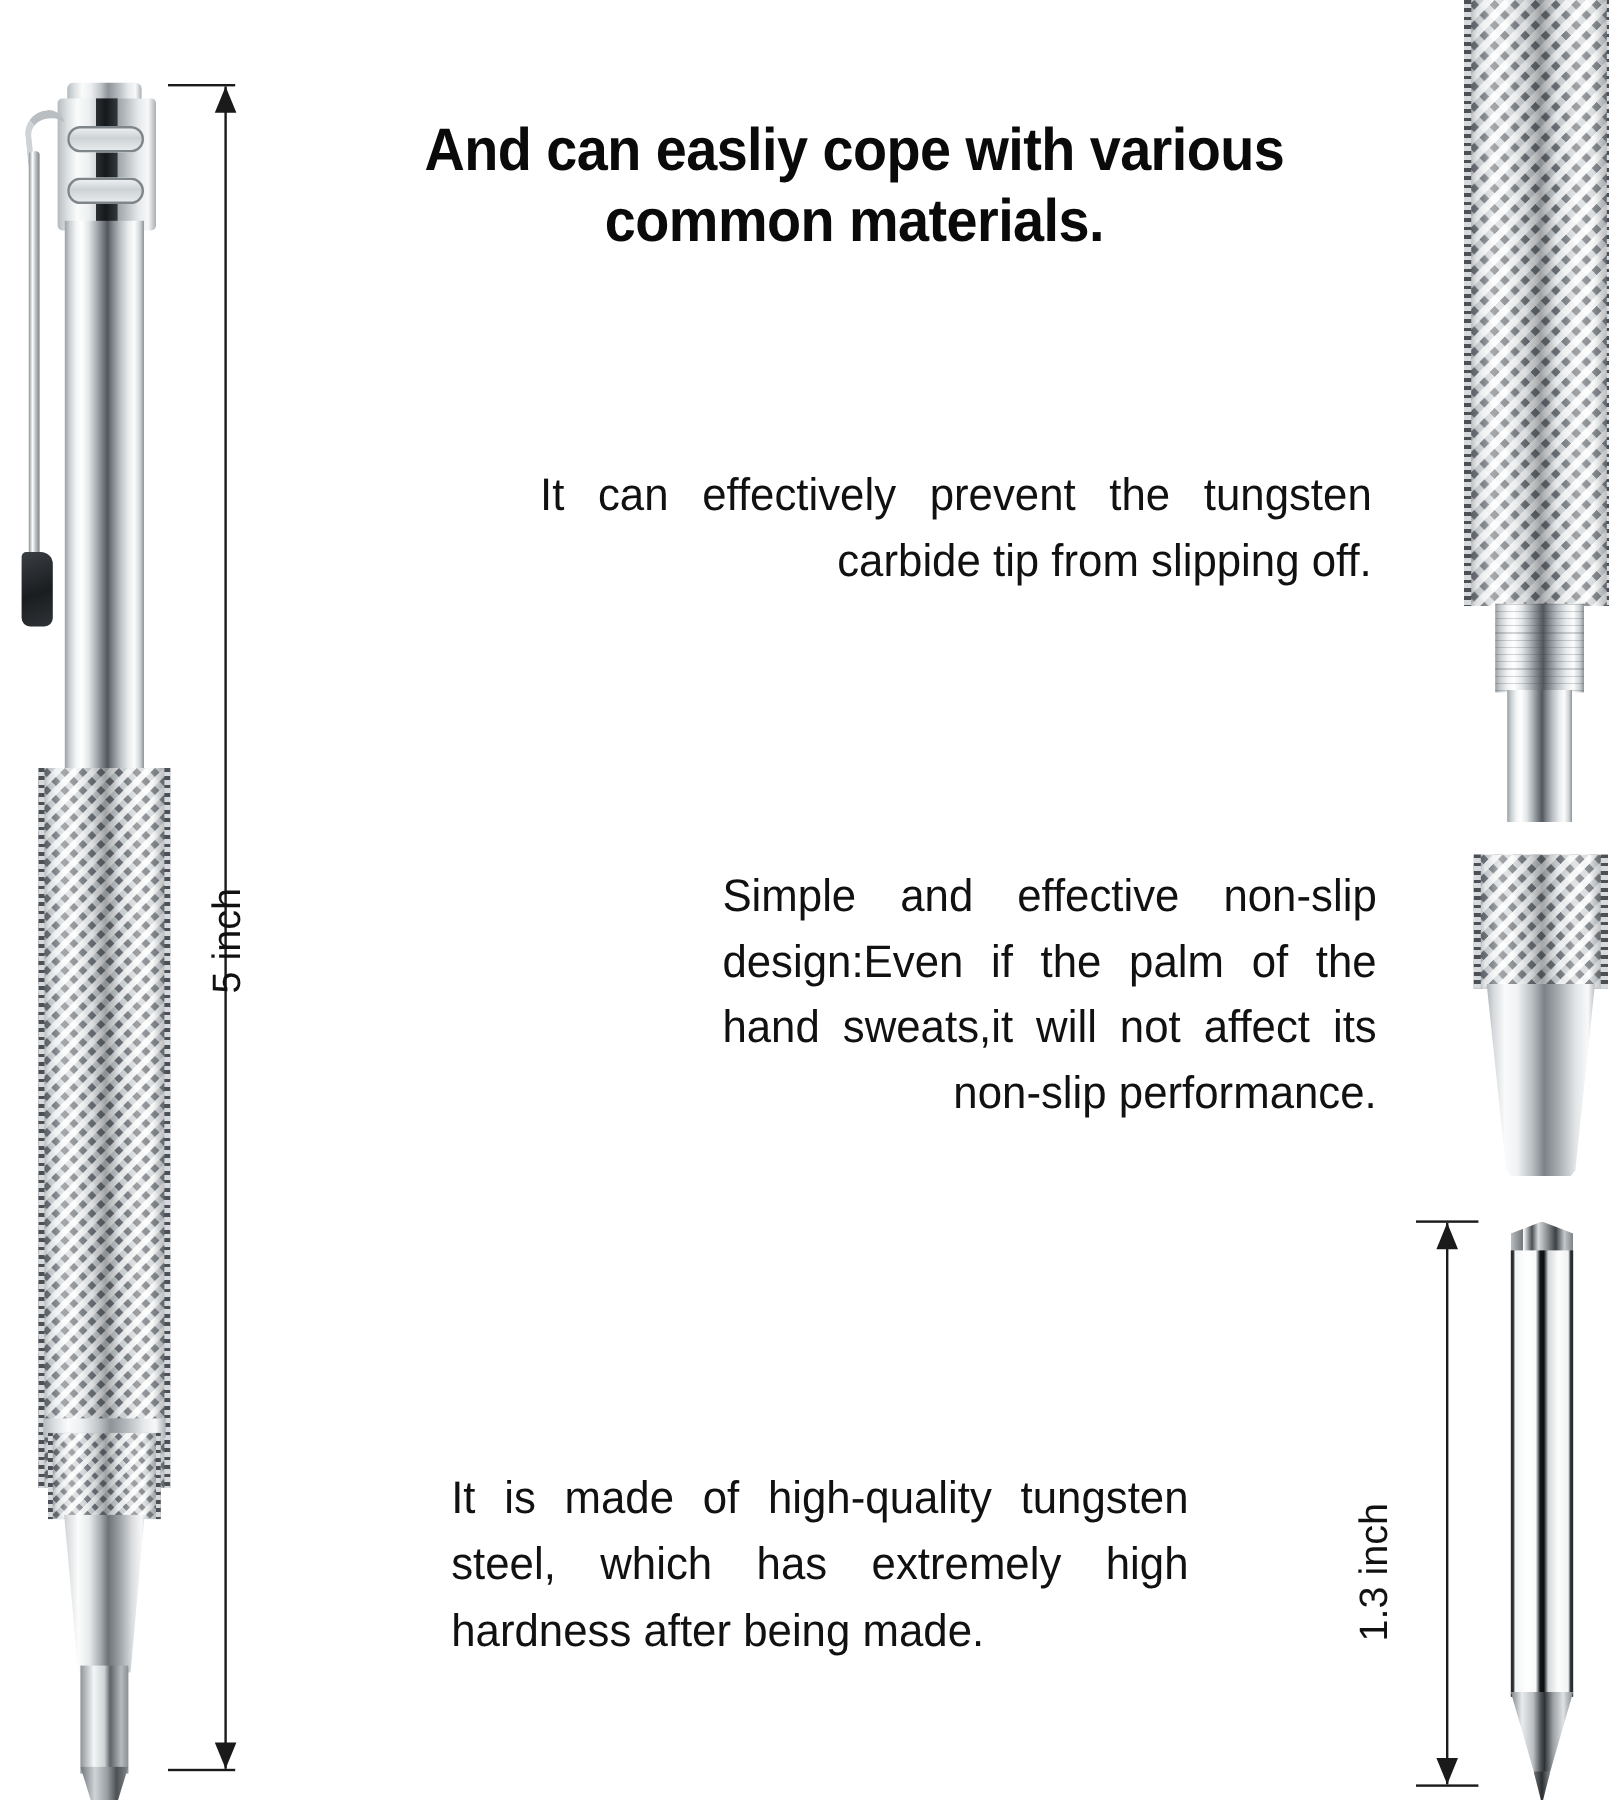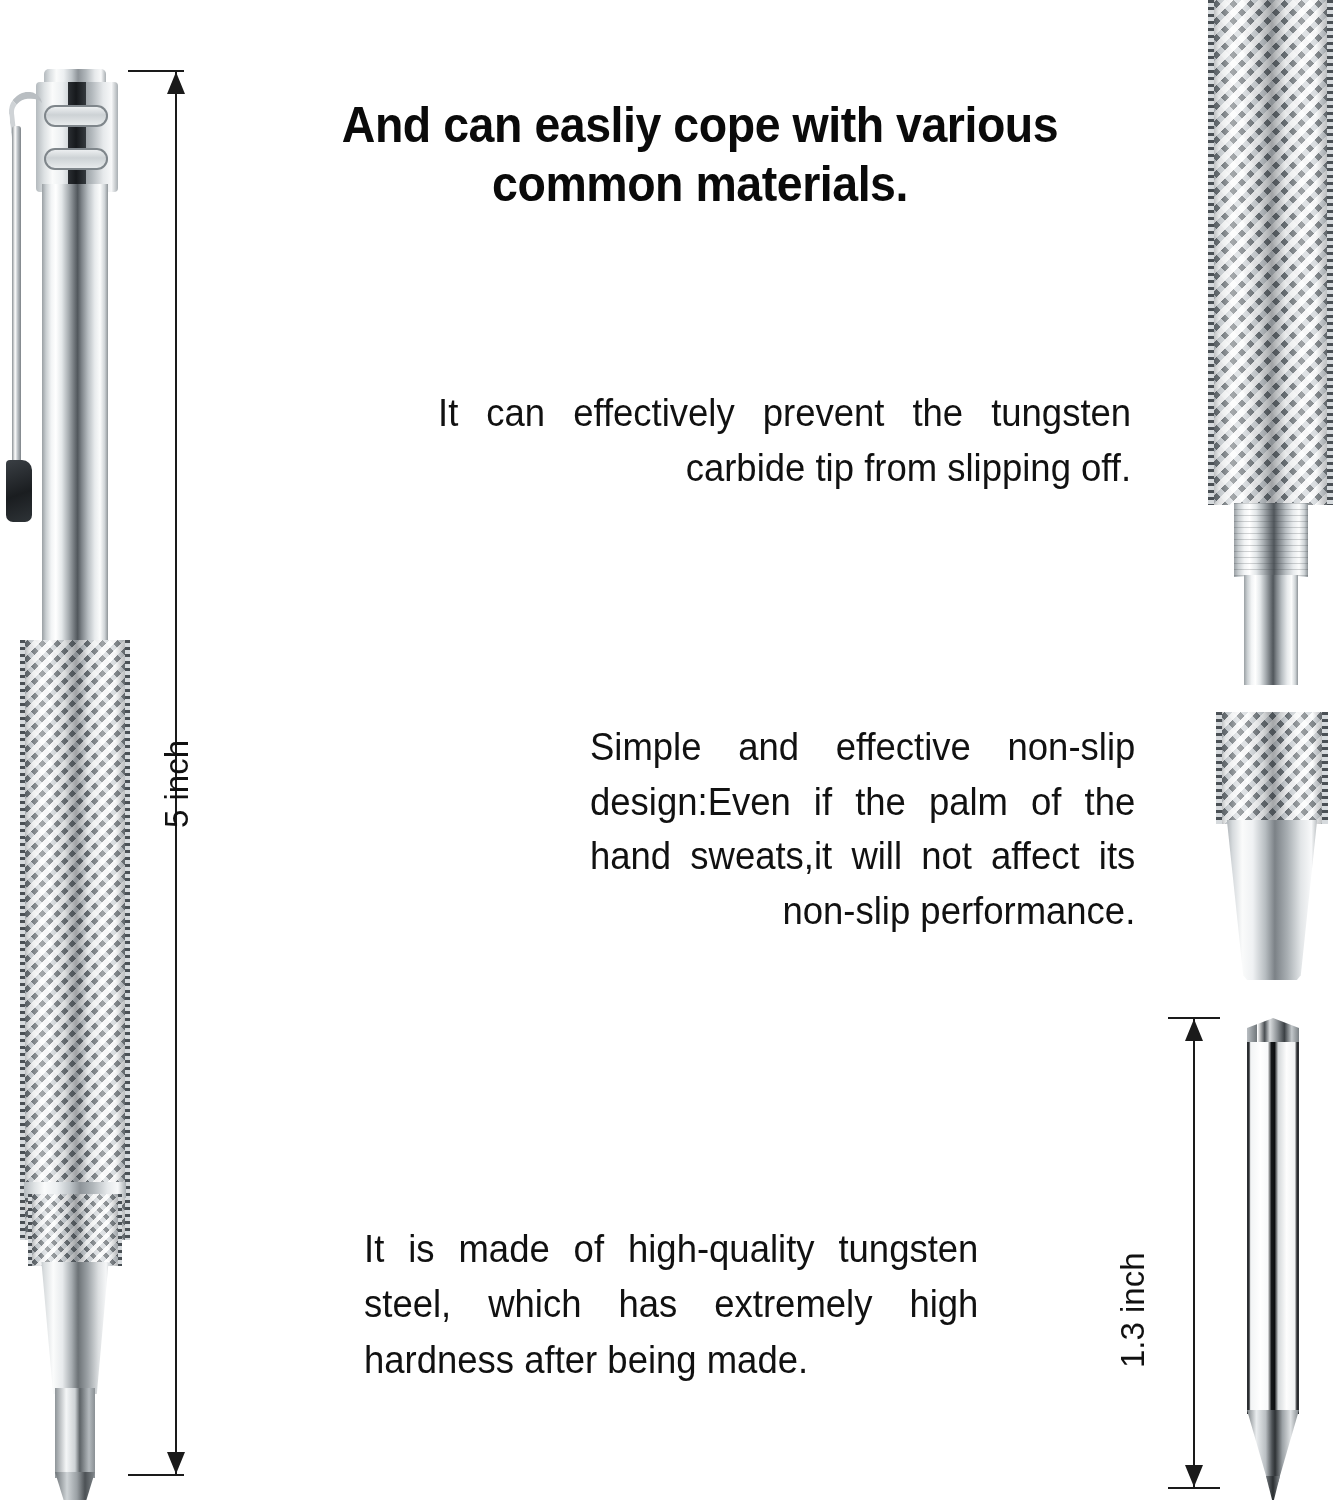--- a/index.html
+++ b/index.html
@@ -4,21 +4,21 @@
 <title>Scribe Tool Product Infographic</title>
 <style>
   * { margin:0; padding:0; box-sizing:border-box; }
   html,body { background:#ffffff; }
   body {
     width:1341px; height:1500px;
     position:relative; overflow:hidden;
     font-family:"Liberation Sans", sans-serif;
     color:#000;
   }
-  .stage { position:absolute; inset:0; }
+  .stage { position:absolute; inset:0;margin-left:12px; }
 
   
   .headline {
     position:absolute;
     left:250px; top:96px; width:900px;
     text-align:center;
     font-family:"Liberation Sans", sans-serif;
     font-weight:700;
     font-size:50px;
     line-height:1.18;

